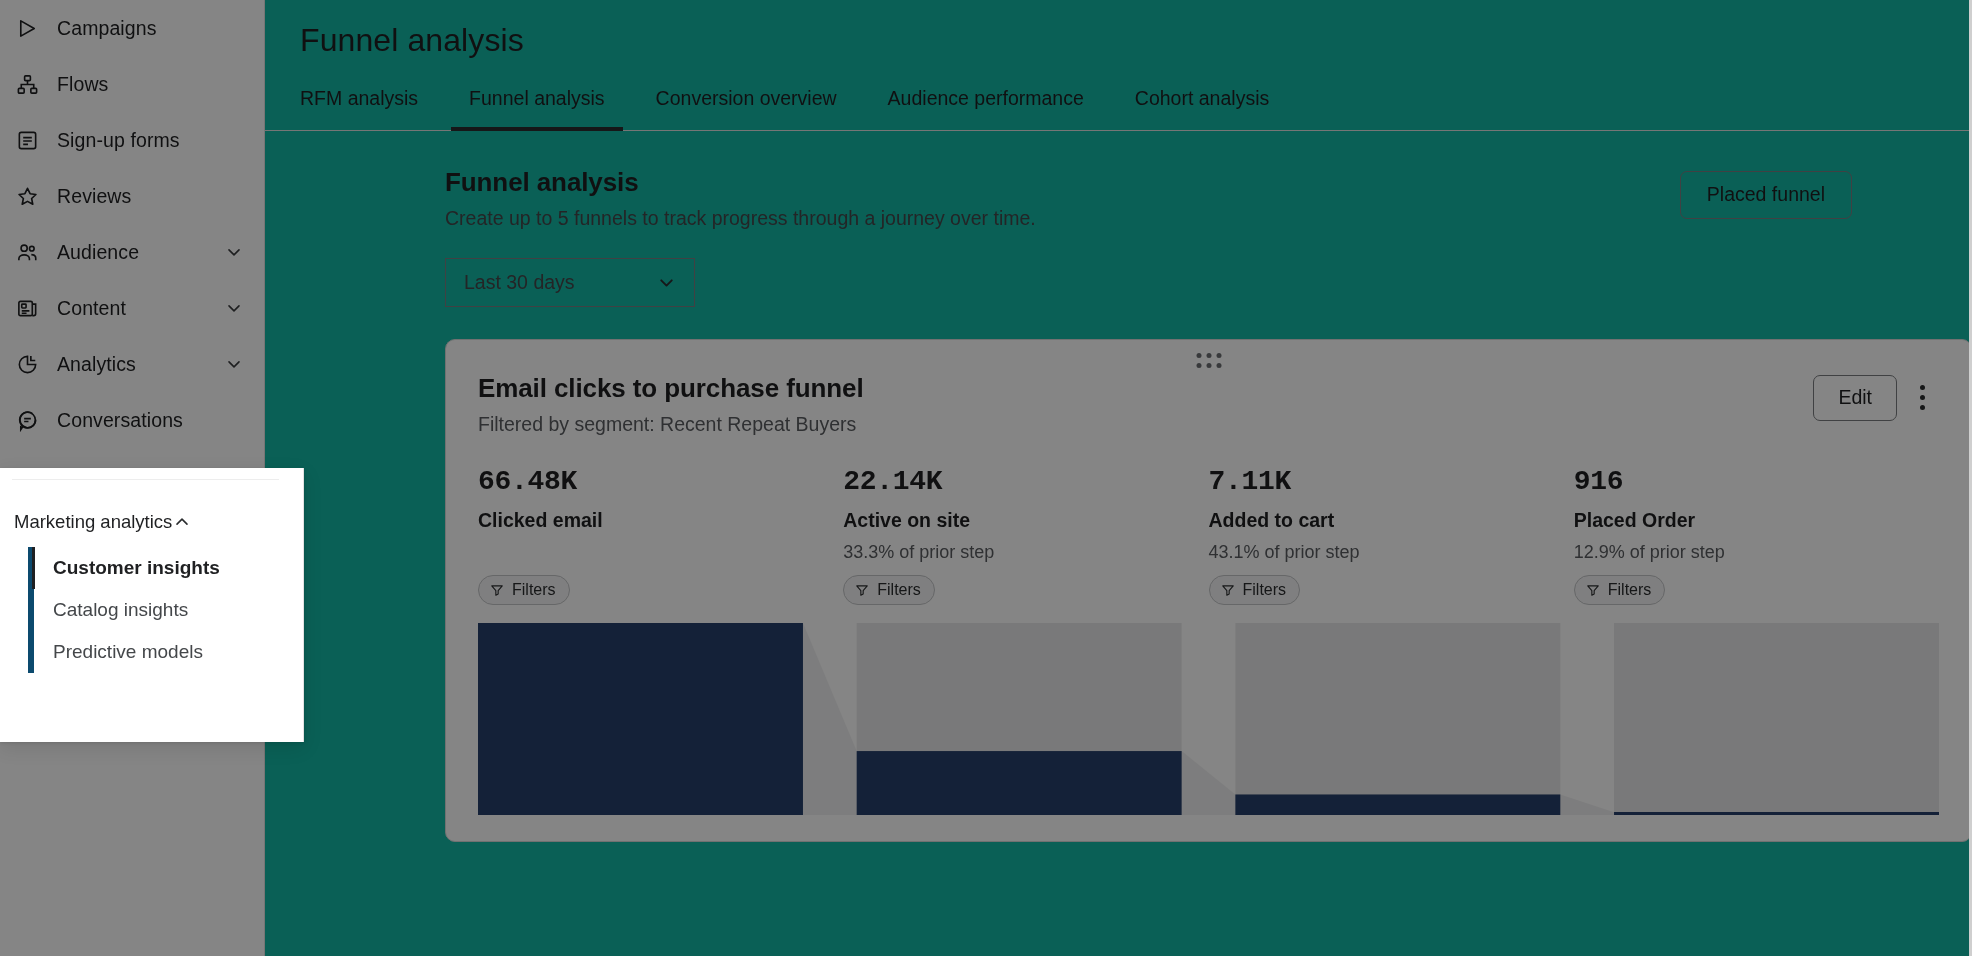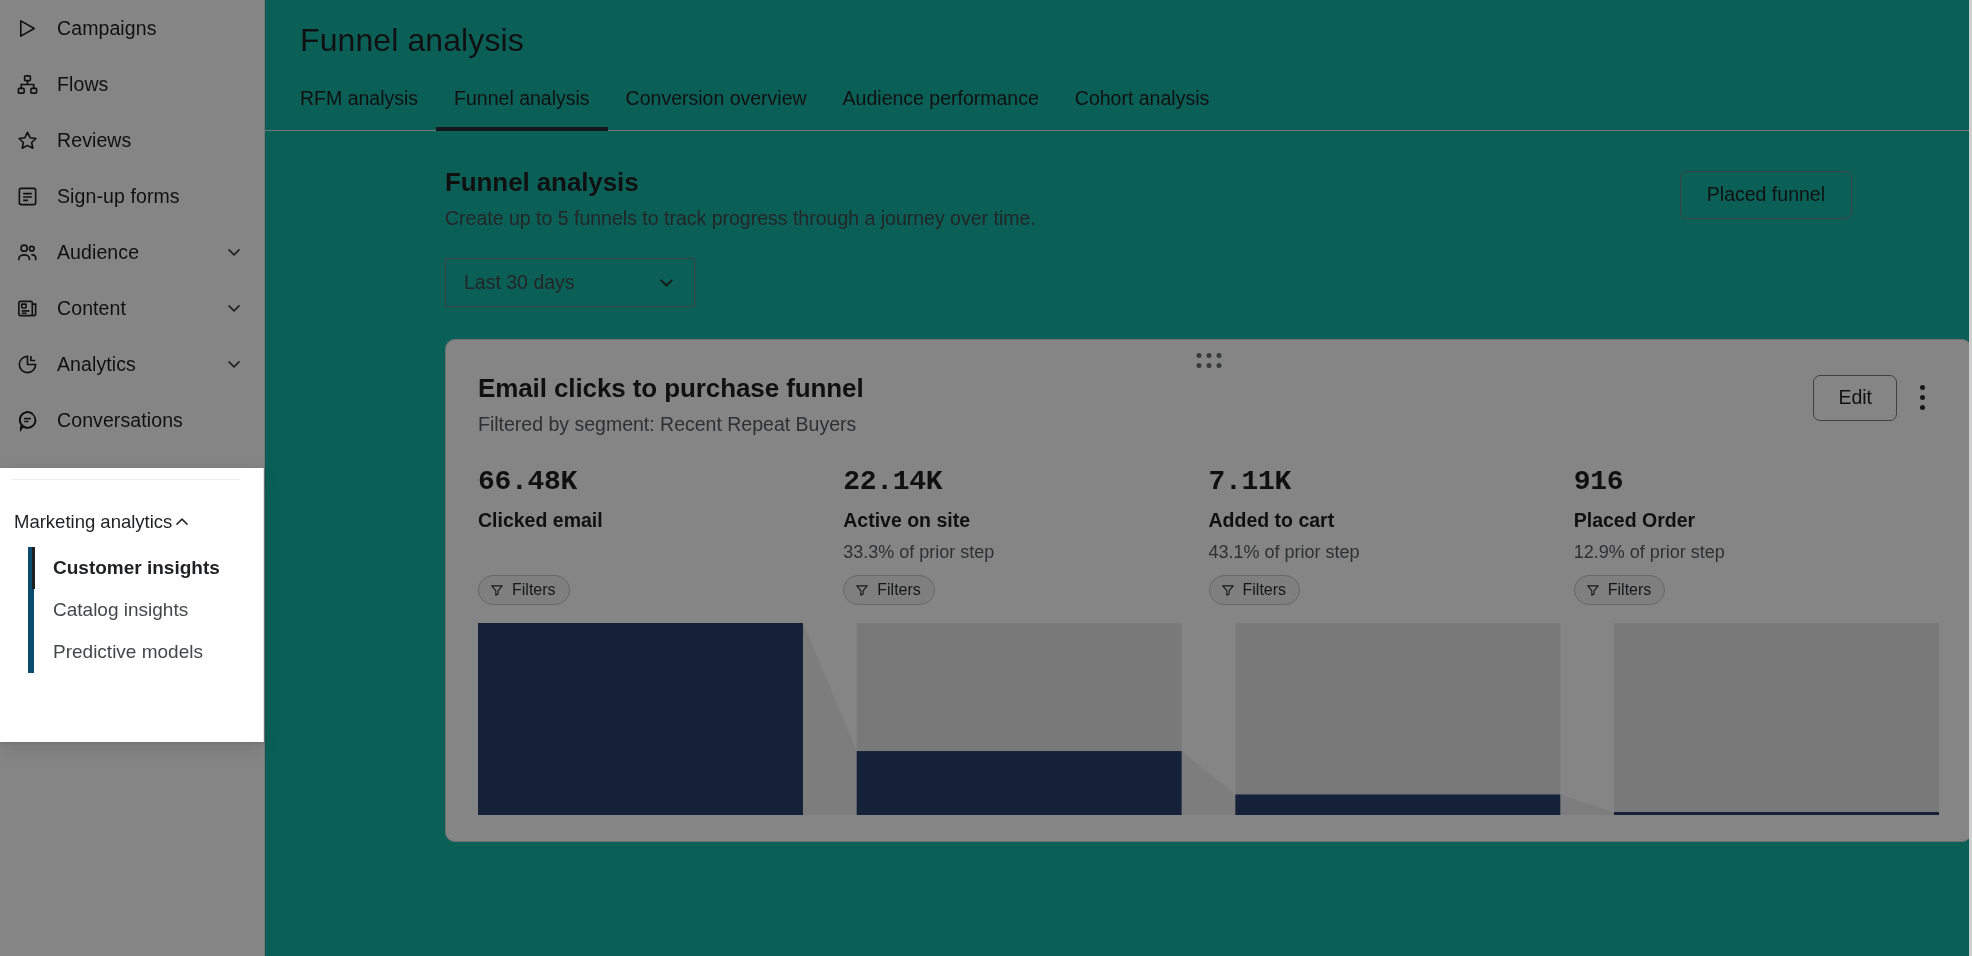--- a/index.html
+++ b/index.html
@@ -28,21 +28,21 @@
   .nav-ico svg { width: 23px; height: 23px; display: block; }
   .nav-label { font-size: 19.5px; color: #1f2022; letter-spacing: .1px; white-space: nowrap; }
   .nav-caret { margin-left: auto; width: 20px; height: 20px; color: #3a3c3f; }
   .nav-caret svg { width: 20px; height: 20px; display: block; }
 
   
   .main { position: absolute; left: 265px; top: 0; right: 0; bottom: 0; background: #14b8a6; }
   .page-head { padding: 22px 0 0 35px; }
   .page-title { font-size: 32px; font-weight: 400; color: #1f2022; letter-spacing: .1px; }
 
-  .tabs { display: flex; align-items: flex-end; gap: 0;
+  .tabs { display: flex; align-items: flex-end; gap: 15px;
           margin: 28px 0 0 0; padding-left: 35px;
           border-bottom: 1px solid #e2e2e2; }
   .tab {
     font-size: 19.5px; color: #1f2022; padding: 0 18px 17px 18px;
     cursor: pointer; white-space: nowrap; border-bottom: 4px solid transparent;
     margin-bottom: -1px; position: relative;
   }
   .tab:first-child { padding-left: 0; }
   .tab.active { border-bottom-color: #2b2d2f; }
 
@@ -107,21 +107,21 @@
 
   
   .chart-wrap { position: relative; height: 192px; margin: 18px 32px 0 32px; }
   .chart-wrap svg { display: block; width: 100%; height: 100%; }
 
   
   #scrim { position: absolute; inset: 0; background: rgba(0,0,0,.48); z-index: 40; }
 
   
   .submenu {
-    position: absolute; left: 0; top: 468px; width: 264px; height: 274px;
+    position: absolute; left: 0; top: 468px; width: 304px; height: 274px;
     background: #ffffff; z-index: 50;
     border-right: 1px solid #e2e2e2;
     box-shadow: 0 1px 3px rgba(0,0,0,.10), 0 6px 18px rgba(0,0,0,.10);
   }
   .submenu-divider { height: 1px; background: #ededed; margin: 11px 24px 0 12px; }
   .submenu-head {
     display: flex; align-items: center; margin: 31px 20px 0 14px; cursor: pointer;
   }
   .submenu-head-label { font-size: 18.5px; color: #1f2022; }
   .submenu-head svg { width: 20px; height: 20px; margin-left: auto; color: #2b2d2f; display: block; }
@@ -161,35 +161,35 @@
             <rect x="2.5" y="16" width="6" height="5" rx="1"></rect>
             <rect x="15.5" y="16" width="6" height="5" rx="1"></rect>
             <path d="M12 8v4M5.5 16v-4h13v4"></path>
           </svg>
       </span>
       <span class="nav-label">Flows</span>
     </div>
 
     <div class="nav-item">
       <span class="nav-ico">
+        <svg viewBox="0 0 24 24" fill="none" stroke="currentColor" stroke-width="1.7">
+            <rect x="3.5" y="3.5" width="17" height="17" rx="2"></rect>
+            <path d="M7.5 9h9M7.5 12.5h9M7.5 16h5"></path>
+          </svg>
+      </span>
+      <span class="nav-label">Sign-up forms</span>
+    </div>
+
+    <div class="nav-item">
+      <span class="nav-ico">
         <svg viewBox="0 0 24 24" fill="none" stroke="currentColor" stroke-width="1.7" stroke-linejoin="round">
             <path d="M12 3.5l2.7 5.6 6.1.8-4.5 4.2 1.2 6-5.5-3-5.5 3 1.2-6-4.5-4.2 6.1-.8z"></path>
           </svg>
       </span>
       <span class="nav-label">Reviews</span>
-    </div>
-
-    <div class="nav-item">
-      <span class="nav-ico">
-        <svg viewBox="0 0 24 24" fill="none" stroke="currentColor" stroke-width="1.7">
-            <rect x="3.5" y="3.5" width="17" height="17" rx="2"></rect>
-            <path d="M7.5 9h9M7.5 12.5h9M7.5 16h5"></path>
-          </svg>
-      </span>
-      <span class="nav-label">Sign-up forms</span>
     </div>
 
     <div class="nav-item">
       <span class="nav-ico">
         <svg viewBox="0 0 24 24" fill="none" stroke="currentColor" stroke-width="1.7">
             <circle cx="8.5" cy="7.5" r="3.2"></circle>
             <path d="M3 20v-1.5c0-2.3 2.5-4 5.5-4s5.5 1.7 5.5 4V20"></path>
             <circle cx="16.5" cy="8" r="2.4"></circle>
             <path d="M16 14.2c2.6.1 4.6 1.6 4.6 3.7V20"></path>
           </svg>

